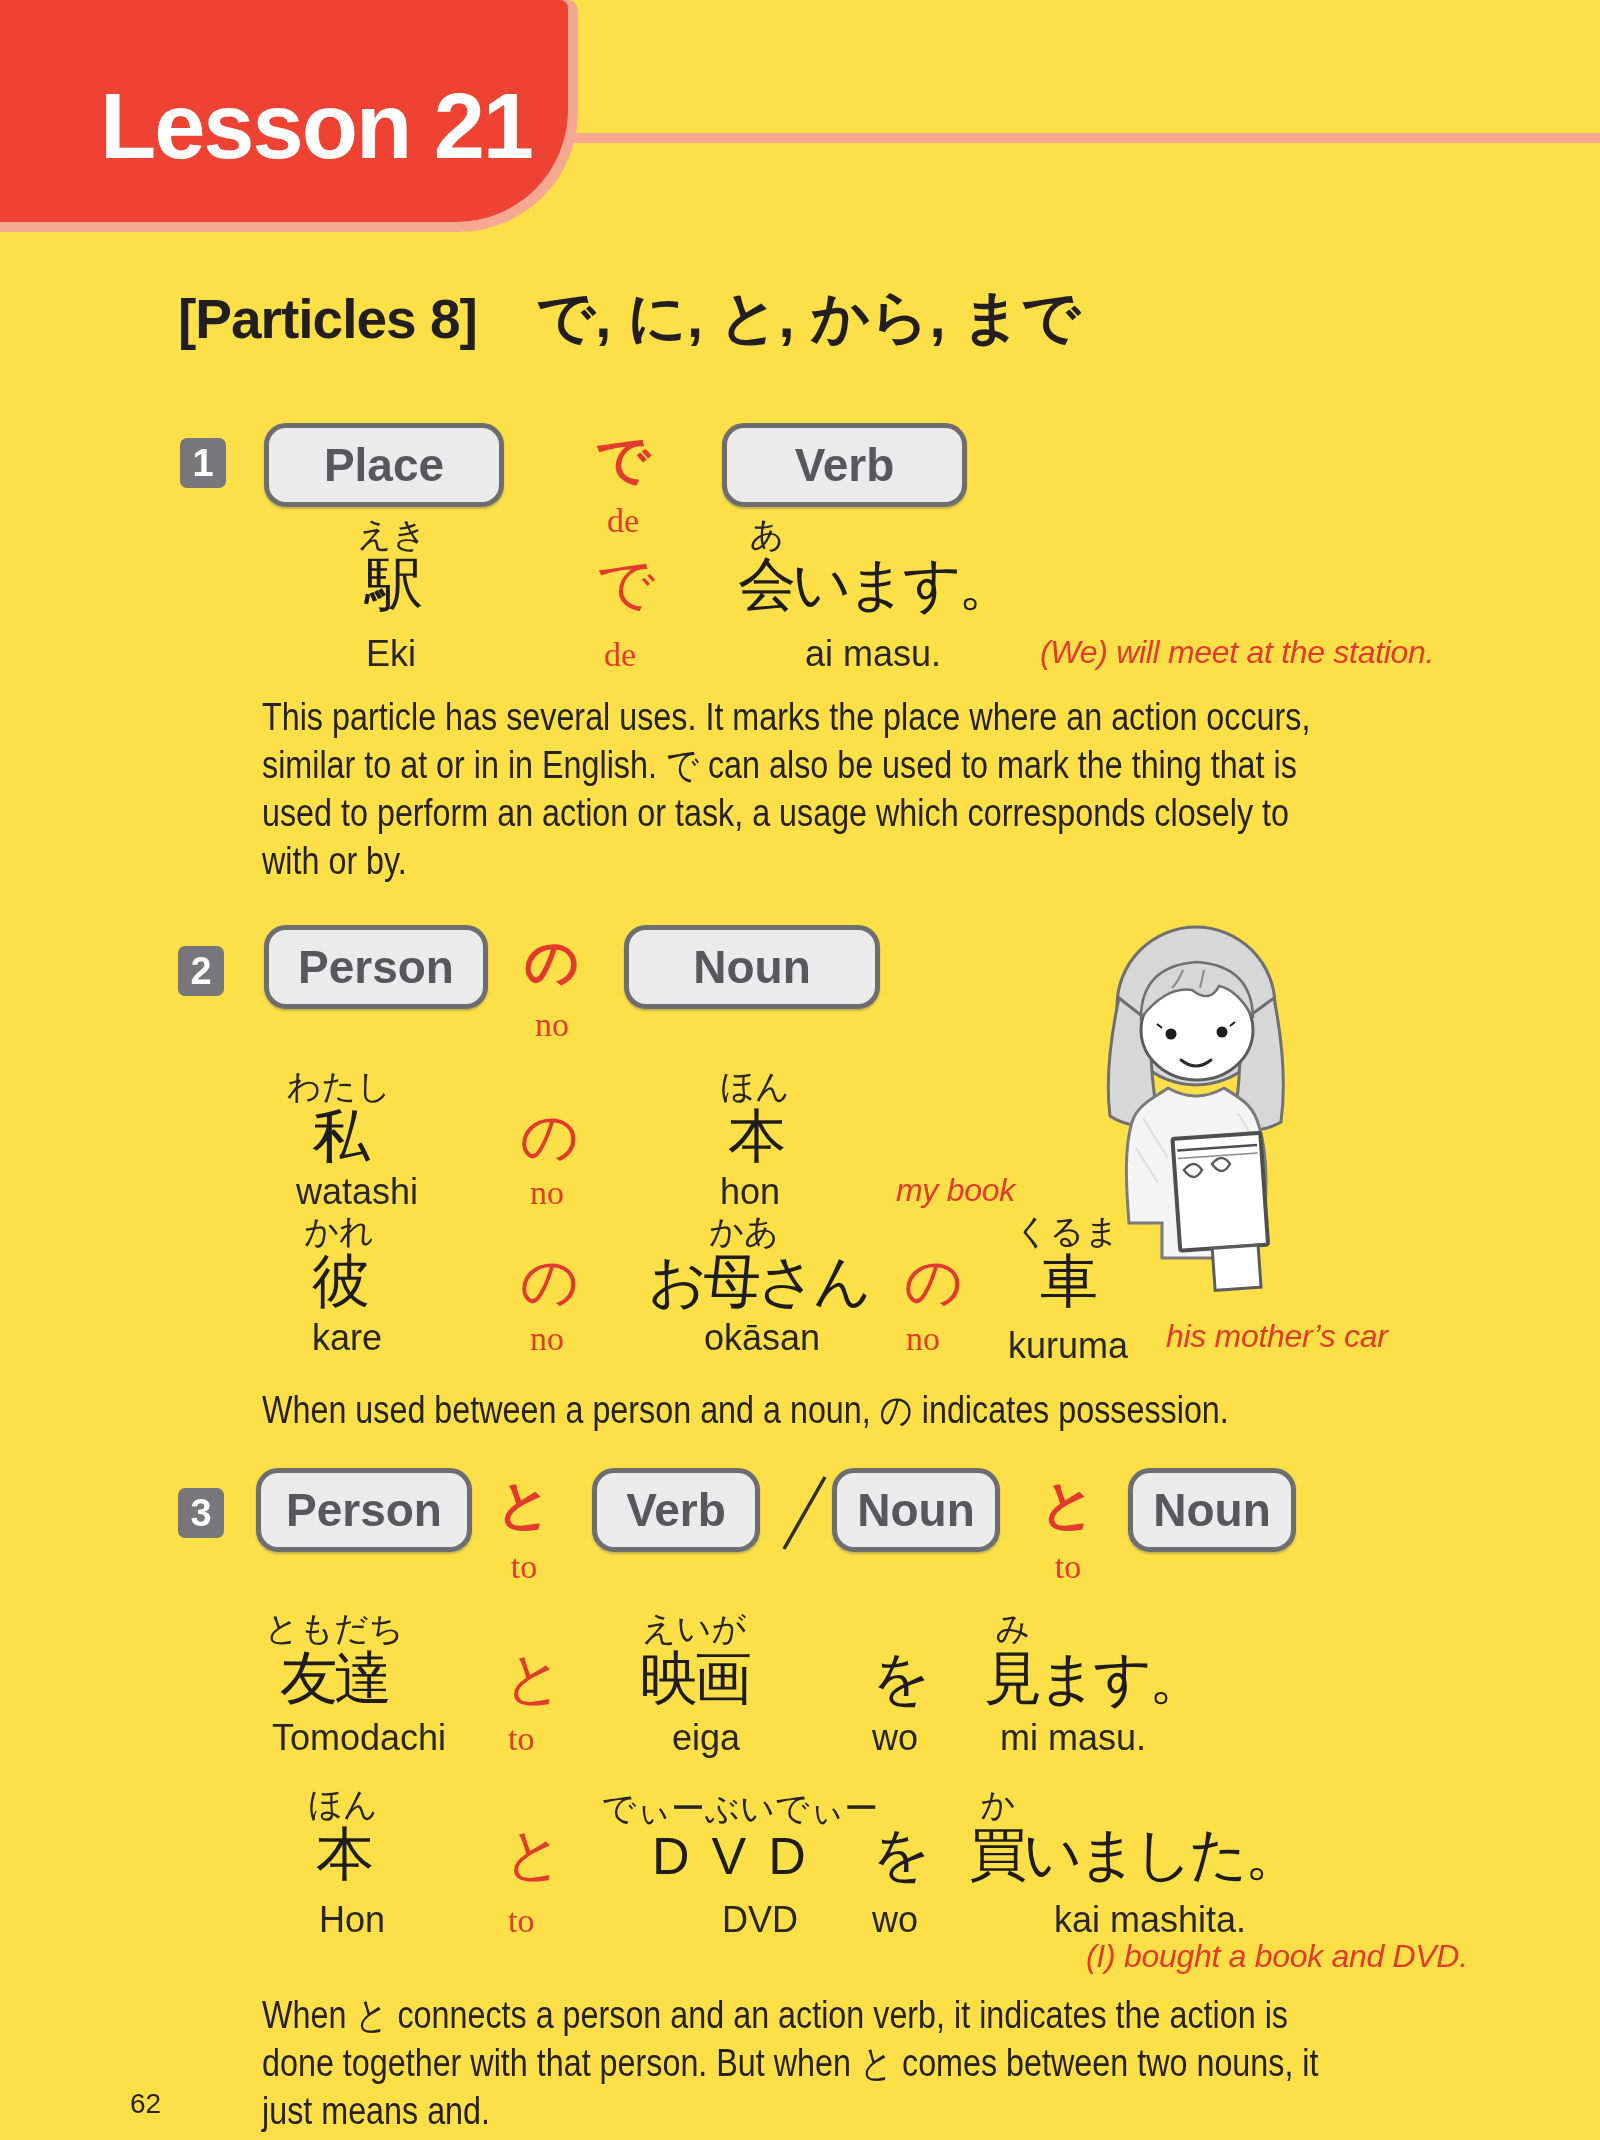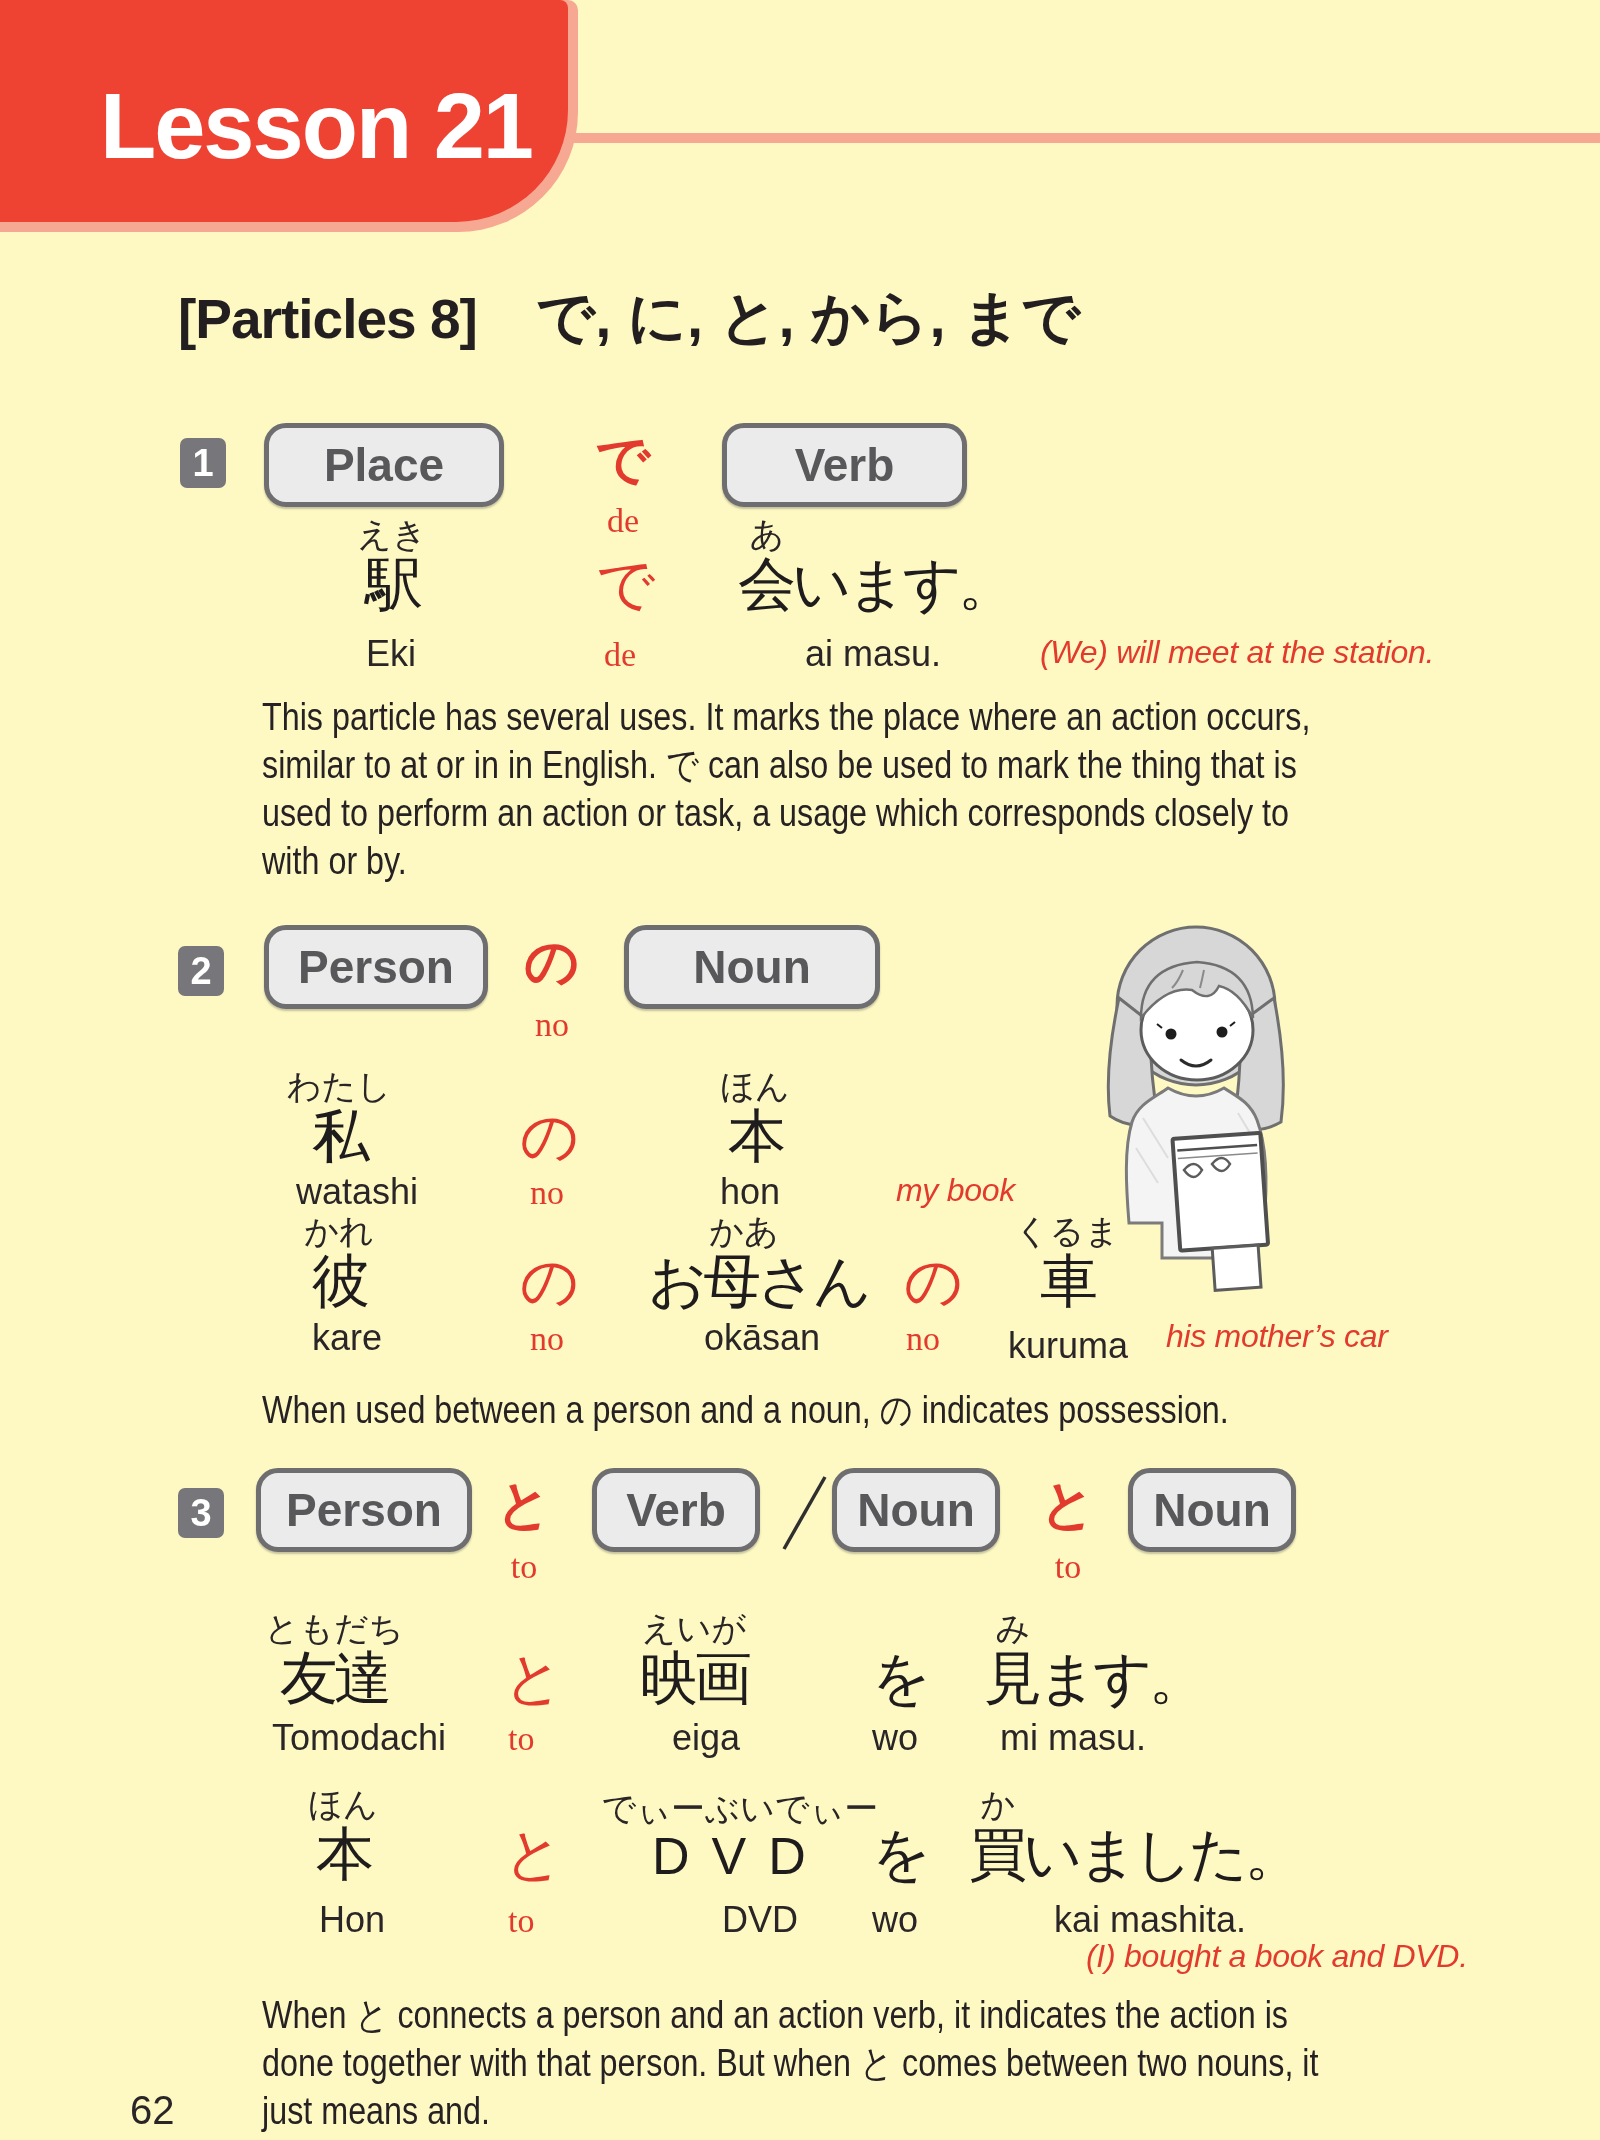--- a/index.html
+++ b/index.html
@@ -1,17 +1,17 @@
 <!DOCTYPE html>
 <html><head>
 <meta charset="utf-8">
 <style>
   html,body{margin:0;padding:0;background:#888;}
   .page{
-    position:relative; width:1600px; height:2140px; background:#fef9c3;
+    position:relative; width:1600px; height:2140px; background:#fde047;
     font-family:"Liberation Sans", sans-serif; color:#262223; overflow:hidden;
     margin:0 auto;
   }
   .abs{position:absolute;}
   
   .header-rule{position:absolute; left:545px; top:133px; width:1055px; height:10px; background:#f7a893;}
   .banner-outer{position:absolute; left:0; top:0; width:578px; height:232px; background:#f7a893;
     border-radius:0 10px 120px 0;}
   .banner-red{position:absolute; left:0; top:0; width:568px; height:222px; background:#ee4233;
     border-radius:0 8px 112px 0;}
@@ -37,21 +37,21 @@
   .furi{position:absolute; bottom:100%; margin-bottom:4px; left:50%; transform:translateX(-50%);
     font-family:"Liberation Serif", serif; font-size:34px; color:#2a2627; white-space:nowrap; line-height:1;}
   .furi.anchor{left:29px;}
   .furi.anchor2{left:96px;}
   .romaji{position:absolute; font-size:36px; color:#2a2627; line-height:1; white-space:nowrap;}
   .romaji.redserif{font-family:"Liberation Serif", serif; color:#e23a2c; font-size:34px;}
   .trans{position:absolute; font-size:32px; font-style:italic; color:#e23a2c; line-height:1.15; letter-spacing:-.3px; white-space:nowrap;}
   
   .exp{position:absolute; left:262px;}
   .exp div{font-size:38px; line-height:48px; white-space:nowrap; transform:scaleX(.85); transform-origin:0 50%; color:#262223;}
-  .page-num{position:absolute; left:130px; top:2088px; font-size:40px; color:#2a2627;}
+  .page-num{position:absolute; left:130px; top:2088px; font-size:28px; color:#2a2627;}
   .slash-wrap{position:absolute; left:778px; top:1474px;}
 </style>
 </head>
 <body>
 
 <div class="page">
 
   <div class="header-rule"></div>
   <div class="banner-outer">
     <div class="banner-red"></div>

